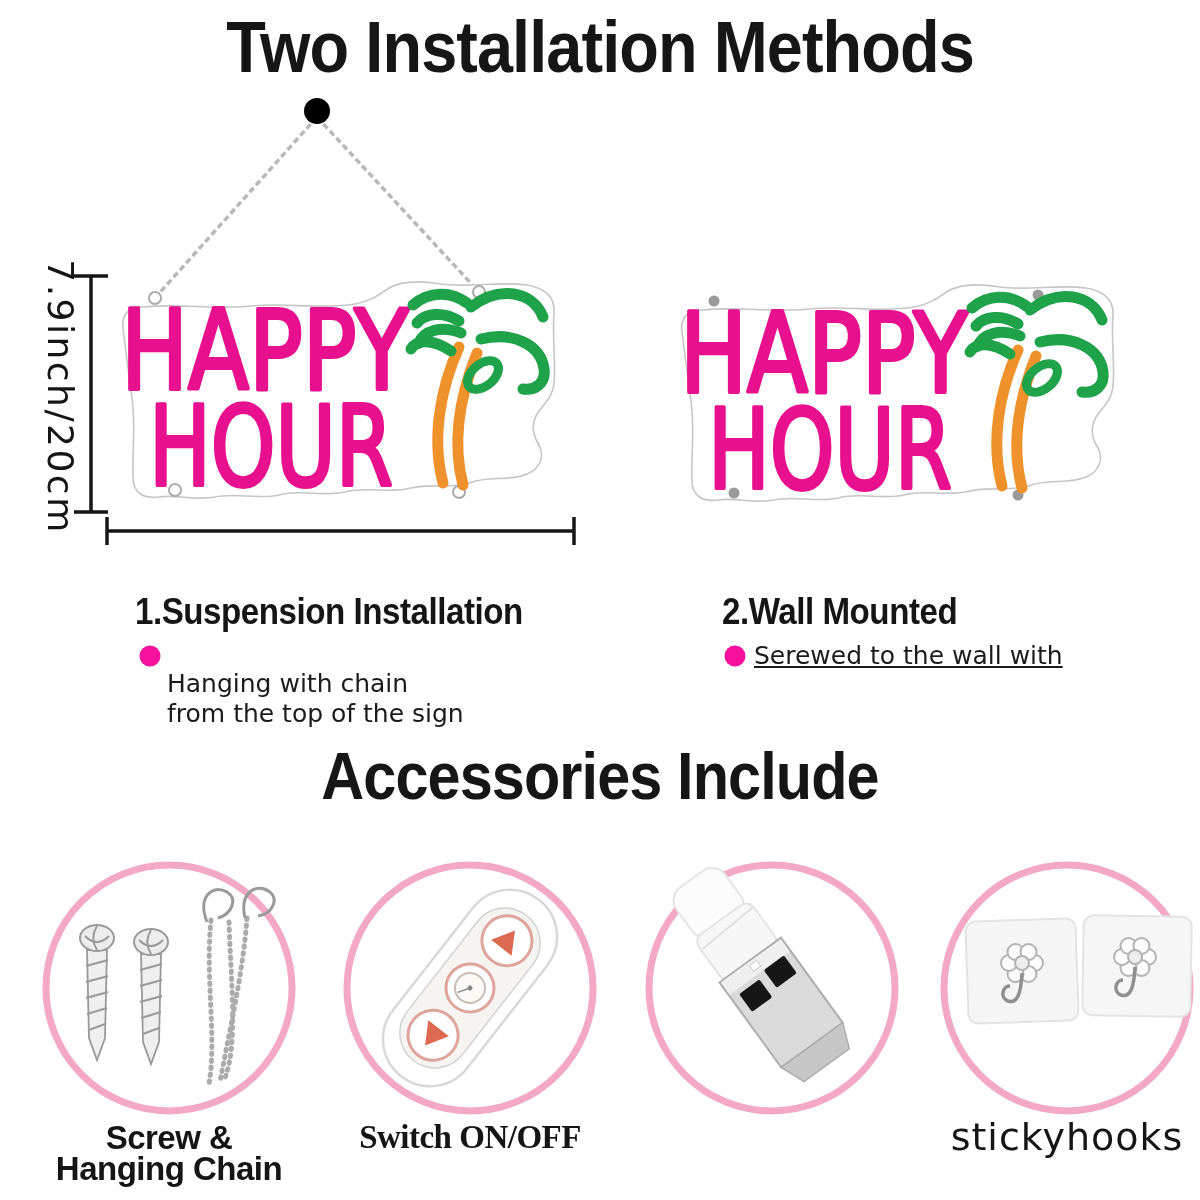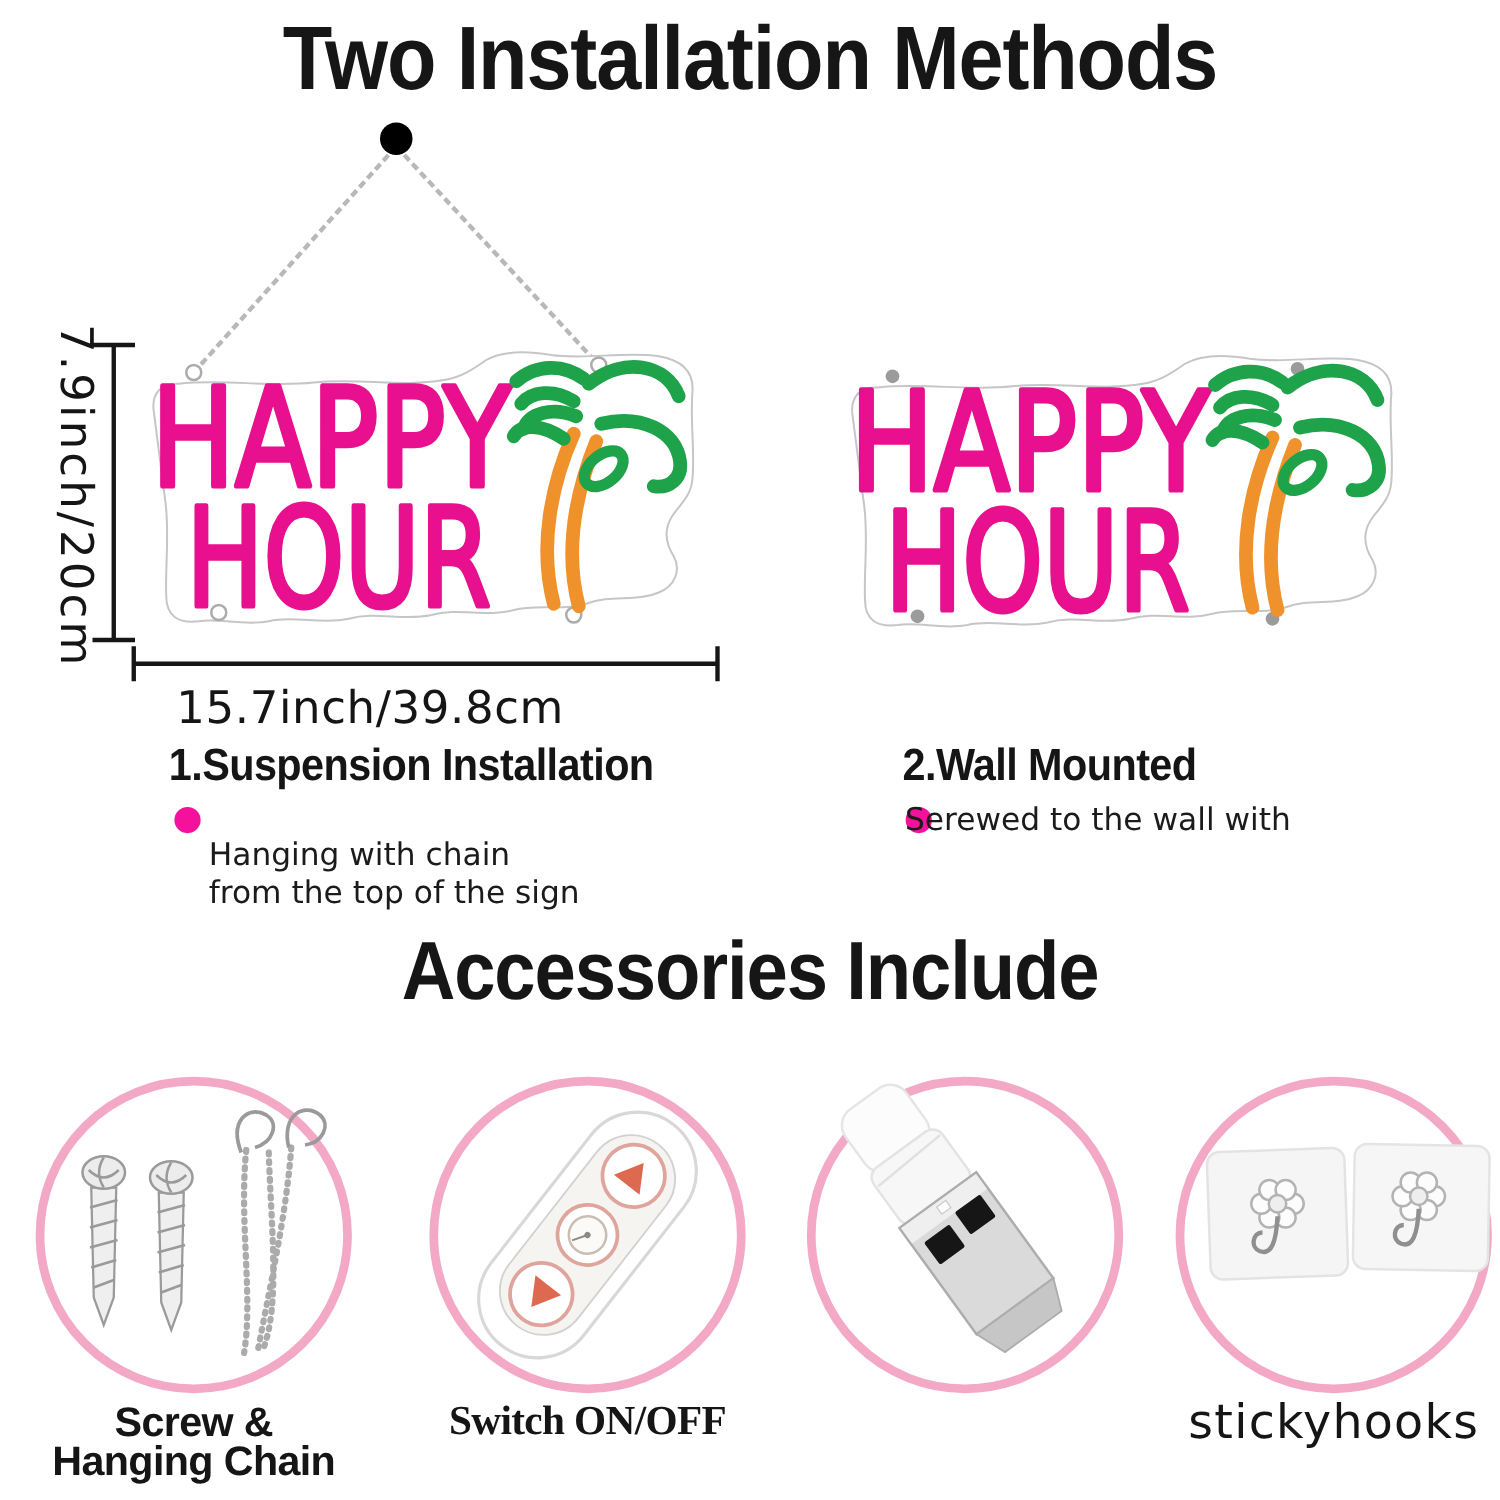--- a/index.html
+++ b/index.html
@@ -11,21 +11,21 @@
   .dim-v-label{left:-104px;top:372px;width:320px;height:50px;transform:rotate(90deg);
       font-family:"DejaVu Sans",sans-serif;font-size:36px;letter-spacing:2.5px;text-align:center;}
   .dim-h-label{left:141px;top:546px;width:360px;
       font-family:"DejaVu Sans",sans-serif;font-size:36px;letter-spacing:0.5px;}
   .method-heading{font-size:36px;font-weight:700;letter-spacing:-0.5px;
       transform:scaleX(0.92);transform-origin:left top;white-space:nowrap;}
   .m1-heading{left:135px;top:591px;}
   .m2-heading{left:722px;top:591px;}
   .bullet-text{font-family:"DejaVu Sans",sans-serif;font-size:25px;line-height:30px;color:#1b1b1b;}
   .m1-bullet{left:167px;top:641px;margin-top:28px;}
-  .m2-bullet{left:724px;top:641px;}
+  .m2-bullet{left:754px;top:641px;text-decoration:underline;}
   .acc-title{left:0;top:738px;width:1200px;text-align:center;
       font-size:66px;font-weight:700;letter-spacing:-1px;transform:scaleX(0.9);color:#161616;}
   .acc-item{top:858px;width:260px;text-align:center;}
   .acc-label{margin-top:4px;font-size:33px;font-weight:700;line-height:31px;letter-spacing:-0.5px;}
   .acc-label.thin{font-family:"DejaVu Sans",sans-serif;font-weight:400;font-size:38px;letter-spacing:1px;}
   svg{display:block;}
 </style>
 </head>
 <body>
 
@@ -114,36 +114,35 @@
         <path d="M 374 62 C 406 54 434 68 437 92 C 439 106 428 114 416 112"></path>
         <path d="M 352 44 C 336 34 318 36 310 46"></path>
         <path d="M 354 56 C 334 48 316 54 312 66"></path>
         <path d="M 344 74 C 326 62 310 62 304 72"></path>
         <ellipse cx="376" cy="98" rx="18" ry="11" transform="rotate(-40 376 98)" stroke-width="9"></ellipse>
       </g>
     </g>
   </svg>
 
   <div class="abs dim-v-label">7.9inch/20cm</div>
-  <div class="abs dim-h-label">15.7inch/39.8cm</div>
 
   <div class="abs method-heading m1-heading">1.Suspension Installation</div>
   <div class="abs bullet-text m1-bullet">
     <div>Hanging with chain</div>
     <div>from the top of the sign</div>
   </div>
 
   <div class="abs method-heading m2-heading">2.Wall Mounted</div>
   <div class="abs bullet-text m2-bullet">
     <div>Serewed to the wall with</div>
   </div>
 
   <div class="abs acc-title">Accessories Include</div>
 
-  <div class="abs acc-item" style="left:25px;">
+  <div class="abs acc-item" style="left:39px;">
     <svg width="260" height="260" viewBox="0 0 260 260">
       <circle cx="130" cy="130" r="123" fill="#ffffff" stroke-width="7" stroke="#F3A9C5"></circle>
 
       <g fill="none" stroke="#ababab" stroke-width="5" stroke-linecap="round" stroke-dasharray="1.5 5.5">
         <path d="M 172 62 C 166 120 178 180 170 226"></path>
         <path d="M 208 60 C 204 115 190 175 181 224"></path>
         <path d="M 190 64 C 192 125 199 185 186 220"></path>
       </g>
       <g fill="none" stroke="#9a9a9a" stroke-width="3">
         <path d="M 168 64 C 158 38 174 26 188 34 C 199 41 193 56 179 60"></path>

